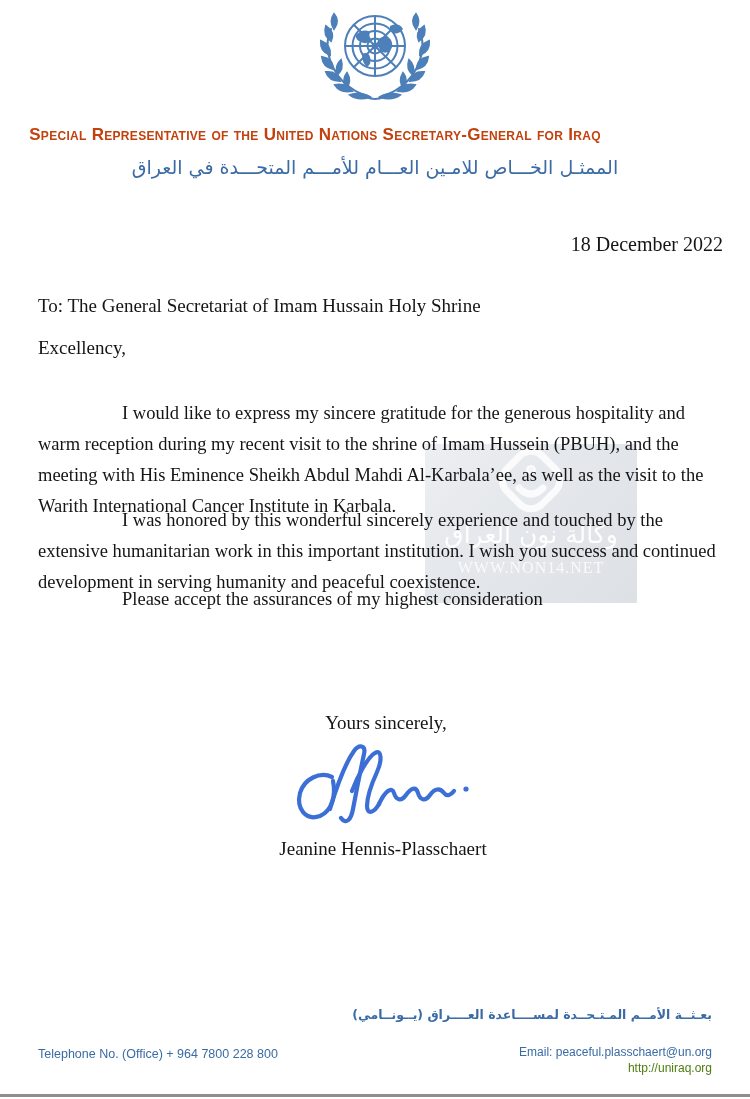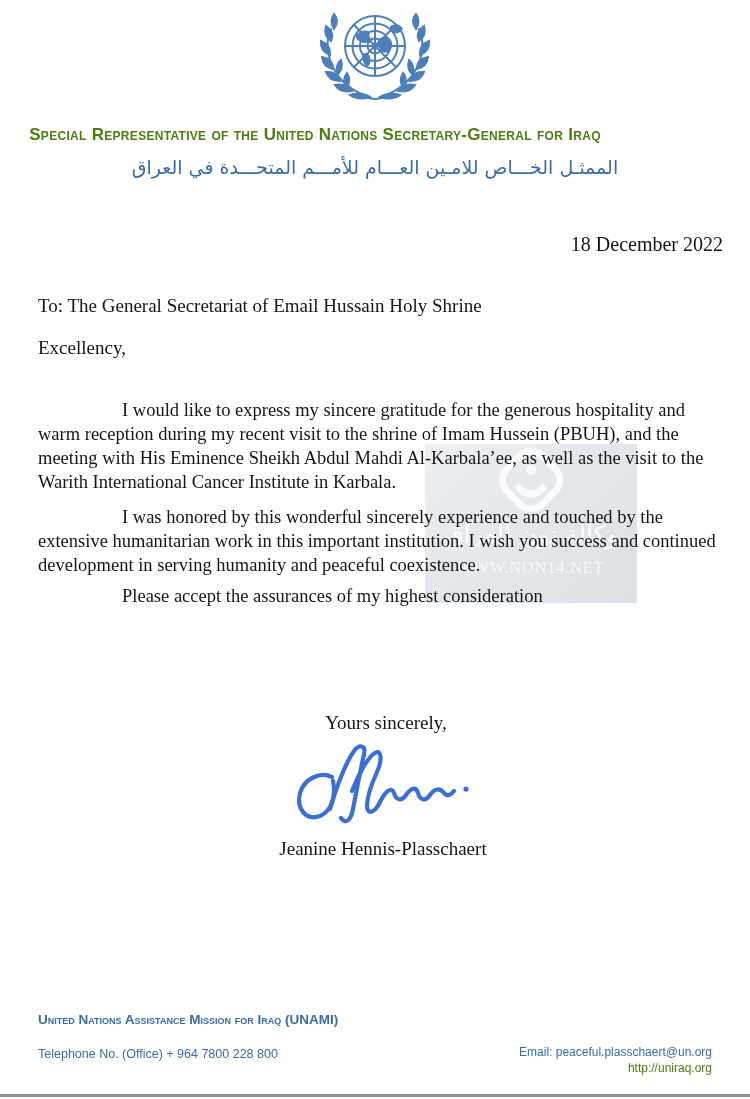--- a/index.html
+++ b/index.html
@@ -7,33 +7,33 @@
     position:relative;width:750px;height:1099px;background:#ffffff;
     font-family:"Liberation Serif",serif;color:#151515;overflow:hidden;margin:0 auto;
   }
   .abs{position:absolute;}
 
   
   .emblem{left:306px;top:5px;width:138px;height:98px;z-index:2;}
   .title-en{
     left:0;top:125px;width:630px;text-align:center;z-index:2;
     font-family:"Liberation Sans",sans-serif;font-variant:small-caps;
-    font-weight:700;font-size:17px;letter-spacing:.3px;color:#4d7c0f;
+    font-weight:700;font-size:17px;letter-spacing:.3px;color:#c2410c;
   }
   .title-ar{
     left:0;top:156px;width:750px;text-align:center;z-index:2;
     font-family:"DejaVu Sans",sans-serif;font-size:19px;color:#3a6ba5;
   }
 
   
   .date{right:27px;top:233px;font-size:20px;z-index:2;}
   .to-line{left:38px;top:295px;font-size:19px;z-index:2;}
   .salutation{left:38px;top:337px;font-size:19px;z-index:2;}
   .para{
-    left:38px;width:692px;font-size:18.5px;line-height:24px;
+    left:38px;width:692px;font-size:18.5px;line-height:31px;
     text-indent:84px;z-index:2;
   }
   .para1{top:379px;}
   .para2{top:486px;}
   .para3{top:565px;}
   .closing{left:11px;top:712px;width:750px;text-align:center;font-size:19px;z-index:2;}
   .signature{left:290px;top:737px;width:184px;height:98px;z-index:2;}
   .signatory{left:8px;top:838px;width:750px;text-align:center;font-size:19px;z-index:2;}
 
   
@@ -127,40 +127,40 @@
         <rect x="17" y="11" width="50" height="50" rx="16" transform="rotate(45 42 36)"></rect>
         <path d="M30,44 q12,12 24,0"></path>
         <circle cx="42" cy="26" r="1.5" fill="rgba(255,255,255,0.82)"></circle>
       </g>
     </svg>
     <div class="wm-agency" dir="rtl">وكالة نون العراق</div>
     <div class="wm-url">WWW.NON14.NET</div>
   </div>
 
   <div class="abs date">18 December 2022</div>
-  <div class="abs to-line">To: The General Secretariat of Email Hussain Holy Shrine</div>
+  <div class="abs to-line">To: The General Secretariat of Imam Hussain Holy Shrine</div>
   <div class="abs salutation">Excellency,</div>
 
   <p class="abs para para1">I would like to express my sincere gratitude for the generous hospitality and warm reception during my recent visit to the shrine of Imam Hussein (PBUH), and the meeting with His Eminence Sheikh Abdul Mahdi Al-Karbala’ee, as well as the visit to the Warith International Cancer Institute in Karbala.</p>
   <p class="abs para para2">I was honored by this wonderful sincerely experience and touched by the extensive humanitarian work in this important institution. I wish you success and continued development in serving humanity and peaceful coexistence.</p>
   <p class="abs para para3">Please accept the assurances of my highest consideration</p>
 
   <div class="abs closing">Yours sincerely,</div>
 
   <svg class="abs signature" viewBox="0 0 184 98" xmlns="http://www.w3.org/2000/svg" aria-hidden="true">
     <g fill="none" stroke="#3b6fd6" stroke-width="4.2" stroke-linecap="round" stroke-linejoin="round">
       <path d="M42,40 C30,34 14,42 10,56 C6,72 16,84 30,79 C42,74 46,58 43,44"></path>
       <path d="M40,72 C46,52 54,28 64,14 C69,7 76,8 74,17 C71,31 66,56 63,72 C61,83 56,88 51,81"></path>
       <path d="M62,54 C68,38 78,20 85,16 C92,12 92,24 87,35 C82,46 77,60 77,69 C77,78 84,76 89,67"></path>
       <path d="M89,67 C95,54 102,49 104,56 C106,63 111,65 116,58 C121,51 126,49 128,56 C130,63 135,65 140,58 C145,51 150,51 154,56 C157,60 161,58 164,54"></path>
       <circle cx="176" cy="52" r="2.6" fill="#3b6fd6" stroke="none"></circle>
     </g>
   </svg>
 
   <div class="abs signatory">Jeanine Hennis-Plasschaert</div>
 
-  <div class="abs f-mission">United Nations Assistance Mission for Iraq (UNAMI)</div>
   <div class="abs f-phone">Telephone No. (Office) + 964 7800 228 800</div>
+  <div class="abs f-ar" dir="rtl">بعـثــة الأمــم المـتـحــدة لمســــاعدة العــــراق (يــونــامي)</div>
   <div class="abs f-email">Email: peaceful.plasschaert@un.org</div>
   <div class="abs f-web">http://uniraq.org</div>
 
   <div class="abs bottom-bar"></div>
 </div>
 
 </body></html>

